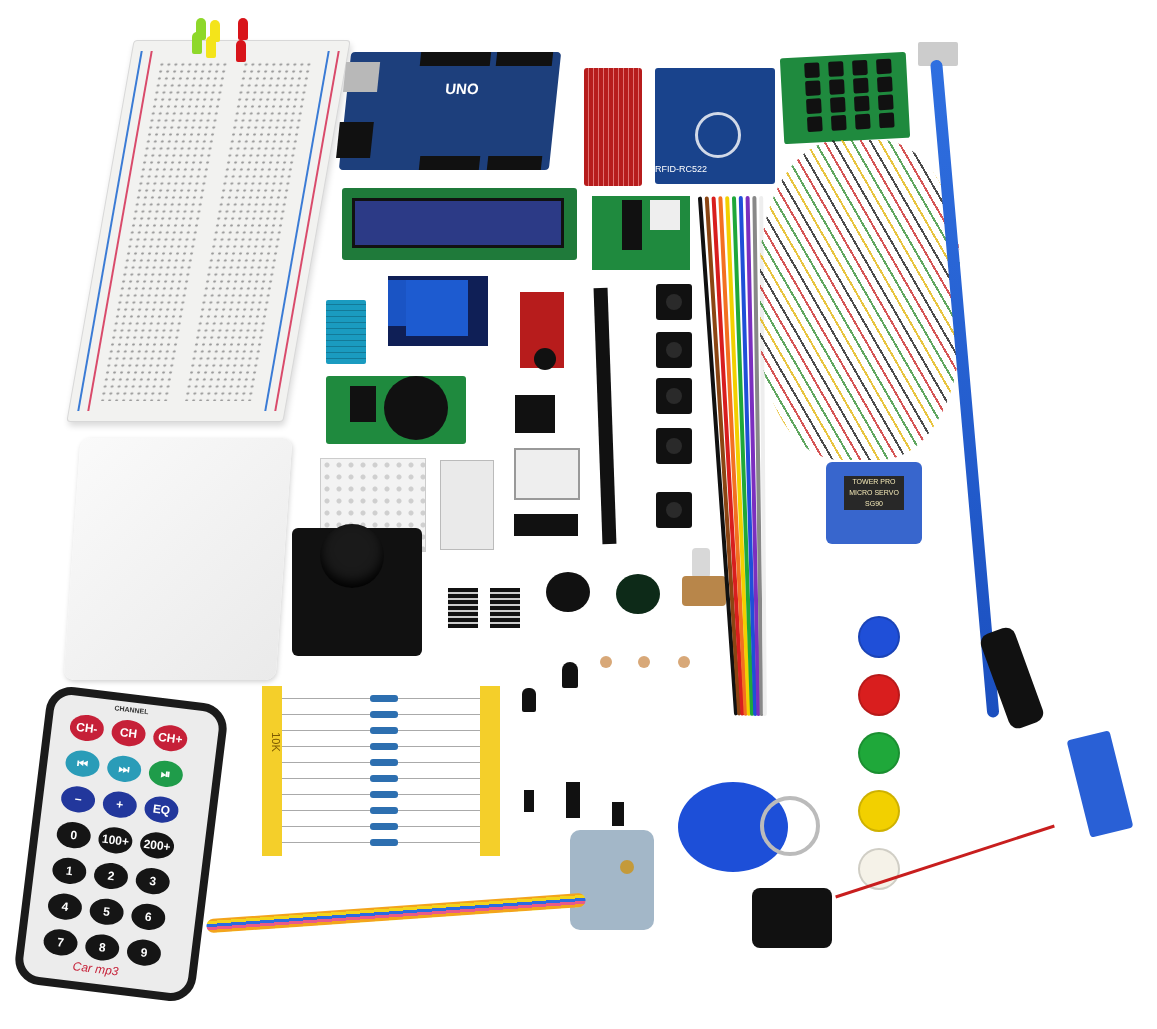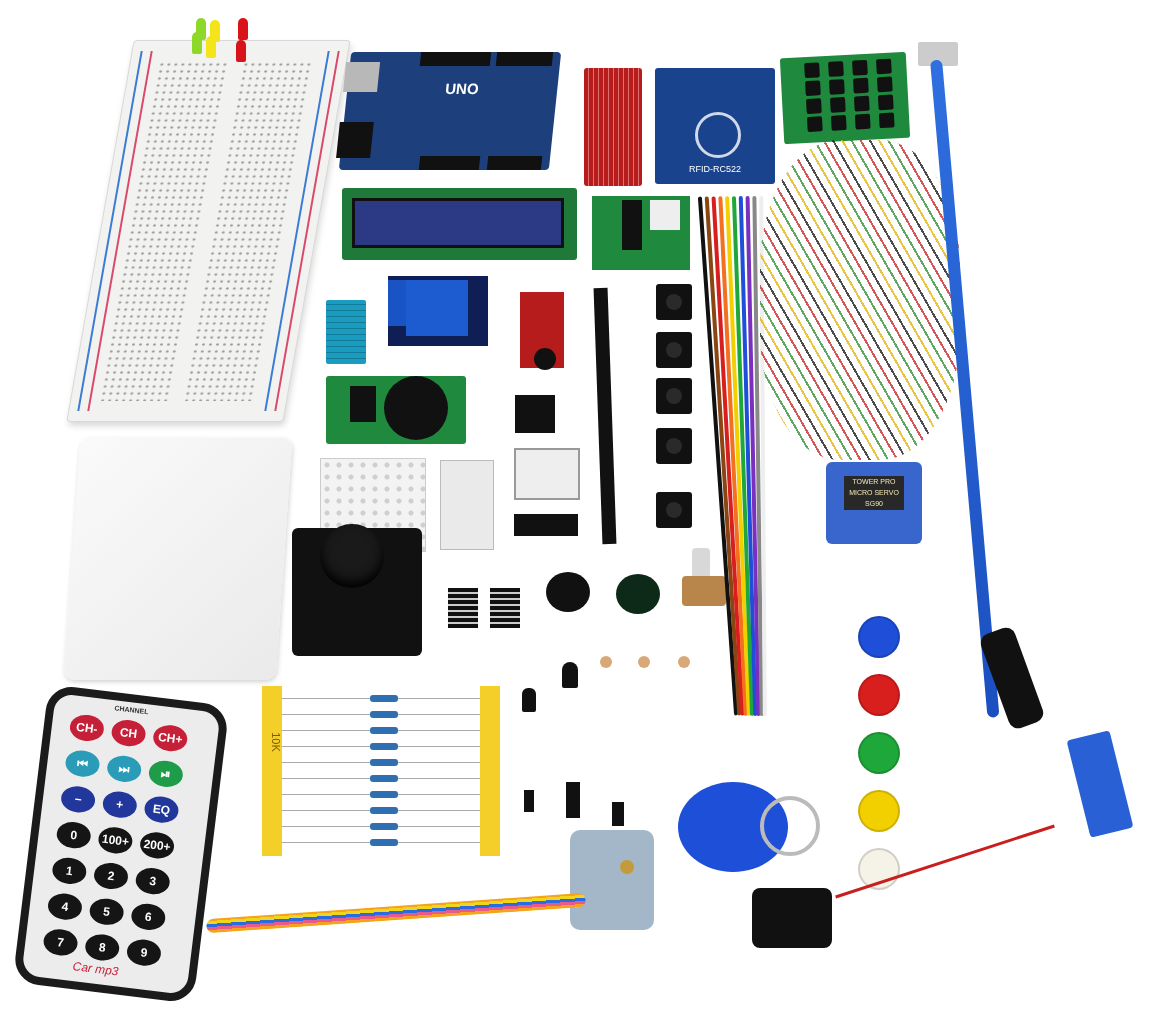--- a/index.html
+++ b/index.html
@@ -20,21 +20,21 @@
   .uno{left:345px;top:52px;width:210px;height:118px;background:#1d3f7c;border-radius:4px;transform:skewX(-6deg);}
   .header{position:absolute;background:#111;height:14px;}
   .uno-text{position:absolute;left:98px;top:28px;color:#fff;font-weight:bold;font-size:15px;}
   
   .lcd{left:342px;top:188px;width:235px;height:72px;background:#1f7a3a;border-radius:3px;}
   .lcd-screen{position:absolute;left:10px;top:10px;width:212px;height:50px;background:#2c3a86;border:3px solid #111;box-sizing:border-box;}
   .pcb-red{background:#b71c1c;}
   .pcb-blue{background:#19438c;}
   .pcb-green{background:#1f8a3e;}
   .rfid-mod{left:655px;top:68px;width:120px;height:116px;border-radius:3px;}
-  .rfid-label{position:absolute;bottom:10px;left:0;right:0;text-align:center;color:#fff;font-size:9px;}
+  .rfid-label{position:absolute;bottom:10px;left:0;right:0;color:#fff;font-size:9px;}
   .keypad{left:782px;top:55px;width:126px;height:86px;border-radius:3px;transform:rotate(-3deg);}
   .key{position:absolute;width:15px;height:15px;background:#111;border-radius:2px;}
   .water{left:584px;top:68px;width:58px;height:118px;border-radius:3px;}
   .stepdrv{left:592px;top:196px;width:98px;height:74px;}
   .dht{left:326px;top:300px;width:40px;height:64px;background:#1a9bc0;border-radius:2px;}
   .relay{left:388px;top:276px;width:100px;height:70px;background:#0f1f56;}
   .relay-body{position:absolute;left:18px;top:4px;width:62px;height:56px;background:#1d5bd0;}
   .mic{left:520px;top:292px;width:44px;height:76px;}
   .rtc{left:326px;top:376px;width:140px;height:68px;border-radius:3px;}
   .ir-recv{left:515px;top:395px;width:40px;height:38px;background:#111;}

